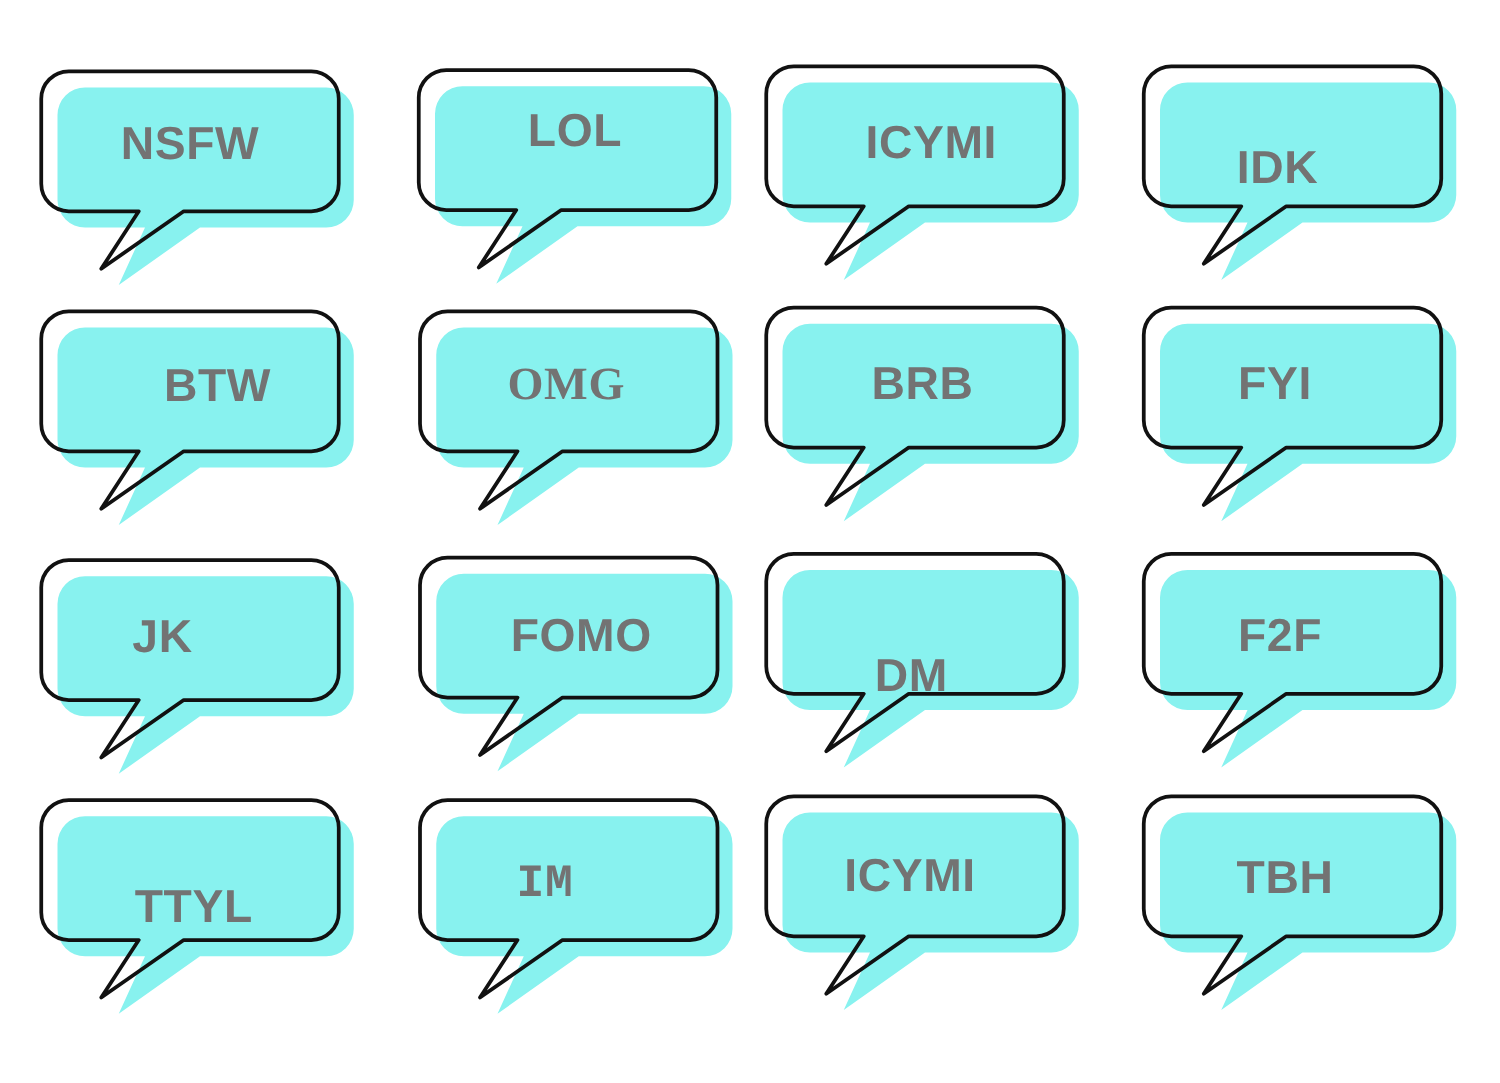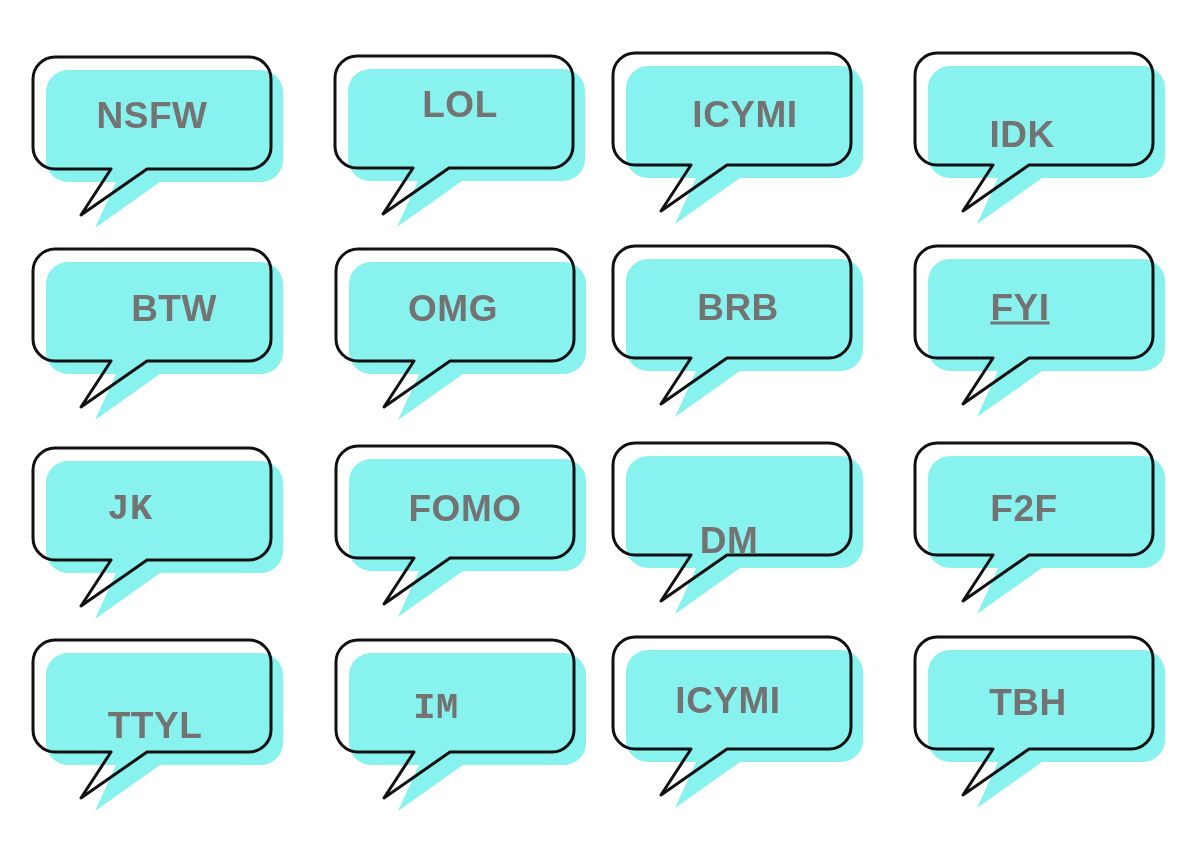--- a/index.html
+++ b/index.html
@@ -76,42 +76,42 @@
       <path class="outline-shape" d="M22,0 H216 A22,22 0 0 1 238,22 V90 A22,22 0 0 1 216,112 H114 L48,158 L78,112 H22 A22,22 0 0 1 0,90 V22 A22,22 0 0 1 22,0 Z" fill="none" stroke-width="3" stroke-linejoin="round" stroke="#111111"></path>
     </svg>
   </div>
     <div class="bubble-label" style="left: 150px; top: 308px; margin-left: 24px;">BTW</div>
     <div class="bubble" style="left: 336px; top: 249px;">
     <svg viewBox="0 0 260 180">
       <path class="fill-shape" d="M35,13 H228 A22,22 0 0 1 250,35 V103 A22,22 0 0 1 228,125 H127 L62,171 L83,125 H35 A22,22 0 0 1 13,103 V35 A22,22 0 0 1 35,13 Z" stroke="none" fill="#88F2EF"></path>
       <path class="outline-shape" d="M22,0 H216 A22,22 0 0 1 238,22 V90 A22,22 0 0 1 216,112 H114 L48,158 L78,112 H22 A22,22 0 0 1 0,90 V22 A22,22 0 0 1 22,0 Z" fill="none" stroke-width="3" stroke-linejoin="round" stroke="#111111"></path>
     </svg>
   </div>
-    <div class="bubble-label" style="left: 453px; top: 308px;">OMG</div>
+    <div class="bubble-label" style="left: 453px; top: 308px; font-family: Liberation Serif, serif;">OMG</div>
     <div class="bubble" style="left: 613px; top: 246px;">
     <svg viewBox="0 0 260 180">
       <path class="fill-shape" d="M35,13 H228 A22,22 0 0 1 250,35 V103 A22,22 0 0 1 228,125 H127 L62,171 L83,125 H35 A22,22 0 0 1 13,103 V35 A22,22 0 0 1 35,13 Z" stroke="none" fill="#88F2EF"></path>
       <path class="outline-shape" d="M22,0 H216 A22,22 0 0 1 238,22 V90 A22,22 0 0 1 216,112 H114 L48,158 L78,112 H22 A22,22 0 0 1 0,90 V22 A22,22 0 0 1 22,0 Z" fill="none" stroke-width="3" stroke-linejoin="round" stroke="#111111"></path>
     </svg>
   </div>
     <div class="bubble-label" style="left: 738px; top: 307px;">BRB</div>
     <div class="bubble" style="left: 915px; top: 246px;">
     <svg viewBox="0 0 260 180">
       <path class="fill-shape" d="M35,13 H228 A22,22 0 0 1 250,35 V103 A22,22 0 0 1 228,125 H127 L62,171 L83,125 H35 A22,22 0 0 1 13,103 V35 A22,22 0 0 1 35,13 Z" stroke="none" fill="#88F2EF"></path>
       <path class="outline-shape" d="M22,0 H216 A22,22 0 0 1 238,22 V90 A22,22 0 0 1 216,112 H114 L48,158 L78,112 H22 A22,22 0 0 1 0,90 V22 A22,22 0 0 1 22,0 Z" fill="none" stroke-width="3" stroke-linejoin="round" stroke="#111111"></path>
     </svg>
   </div>
-    <div class="bubble-label" style="left: 1020px; top: 307px; text-decoration: underline;">FYI</div>
+    <div class="bubble-label" style="left: 1020px; top: 307px;">FYI</div>
     <div class="bubble" style="left: 33px; top: 448px;">
     <svg viewBox="0 0 260 180">
       <path class="fill-shape" d="M35,13 H228 A22,22 0 0 1 250,35 V103 A22,22 0 0 1 228,125 H127 L62,171 L83,125 H35 A22,22 0 0 1 13,103 V35 A22,22 0 0 1 35,13 Z" stroke="none" fill="#88F2EF"></path>
       <path class="outline-shape" d="M22,0 H216 A22,22 0 0 1 238,22 V90 A22,22 0 0 1 216,112 H114 L48,158 L78,112 H22 A22,22 0 0 1 0,90 V22 A22,22 0 0 1 22,0 Z" fill="none" stroke-width="3" stroke-linejoin="round" stroke="#111111"></path>
     </svg>
   </div>
-    <div class="bubble-label" style="left: 130px; top: 509px; font-family: Liberation Mono, monospace;">JK</div>
+    <div class="bubble-label" style="left: 130px; top: 509px;">JK</div>
     <div class="bubble" style="left: 336px; top: 446px;">
     <svg viewBox="0 0 260 180">
       <path class="fill-shape" d="M35,13 H228 A22,22 0 0 1 250,35 V103 A22,22 0 0 1 228,125 H127 L62,171 L83,125 H35 A22,22 0 0 1 13,103 V35 A22,22 0 0 1 35,13 Z" stroke="none" fill="#88F2EF"></path>
       <path class="outline-shape" d="M22,0 H216 A22,22 0 0 1 238,22 V90 A22,22 0 0 1 216,112 H114 L48,158 L78,112 H22 A22,22 0 0 1 0,90 V22 A22,22 0 0 1 22,0 Z" fill="none" stroke-width="3" stroke-linejoin="round" stroke="#111111"></path>
     </svg>
   </div>
     <div class="bubble-label" style="left: 465px; top: 508px;">FOMO</div>
     <div class="bubble" style="left: 613px; top: 443px;">
     <svg viewBox="0 0 260 180">
       <path class="fill-shape" d="M35,13 H228 A22,22 0 0 1 250,35 V103 A22,22 0 0 1 228,125 H127 L62,171 L83,125 H35 A22,22 0 0 1 13,103 V35 A22,22 0 0 1 35,13 Z" stroke="none" fill="#88F2EF"></path>

